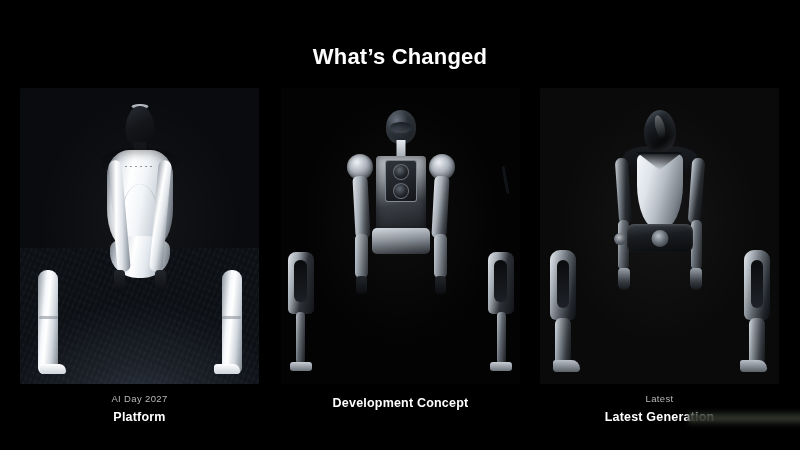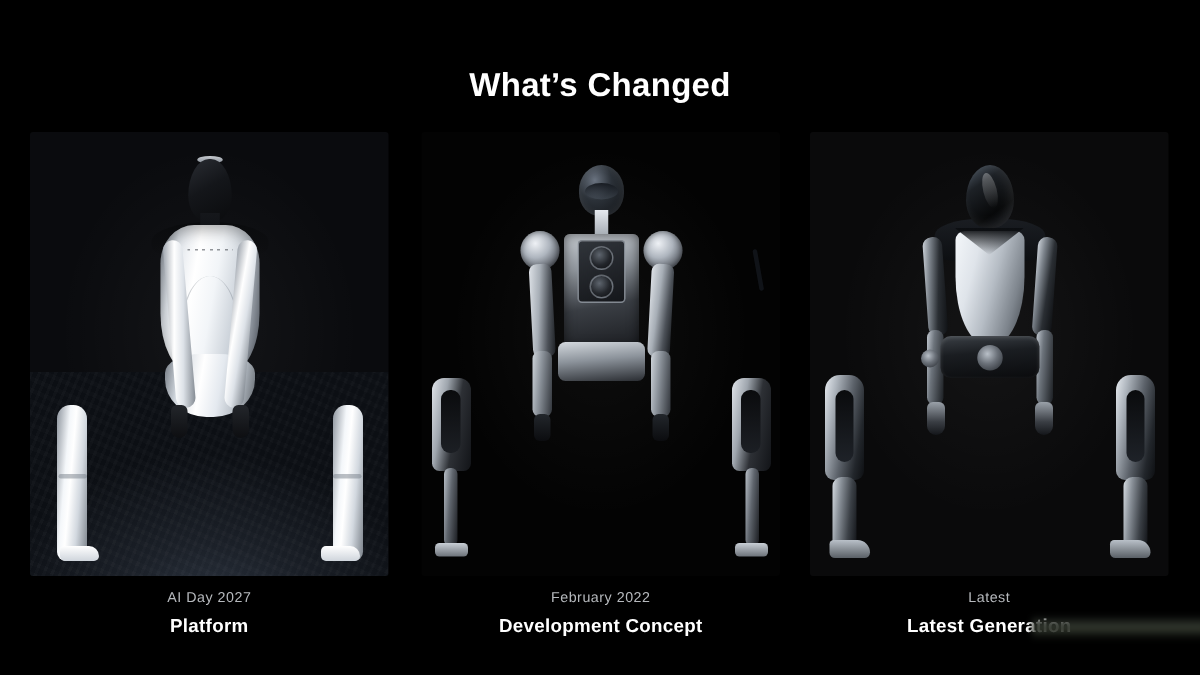--- a/index.html
+++ b/index.html
@@ -445,21 +445,20 @@
     </div>
 
   </div>
 
   <div class="captions">
     <div class="cap c0">
       <div class="cap-date">AI Day 2027</div>
       <div class="cap-name">Platform</div>
     </div>
     <div class="cap c1">
-      <div class="cap-date">February 2022</div>
       <div class="cap-name">Development Concept</div>
     </div>
     <div class="cap c2">
       <div class="cap-date">Latest</div>
       <div class="cap-name">Latest Generation</div>
     </div>
   </div>
 
   <div class="streak"></div>
 

